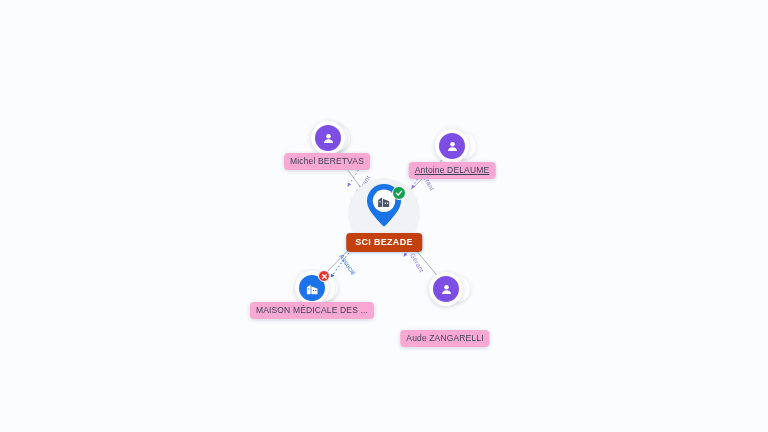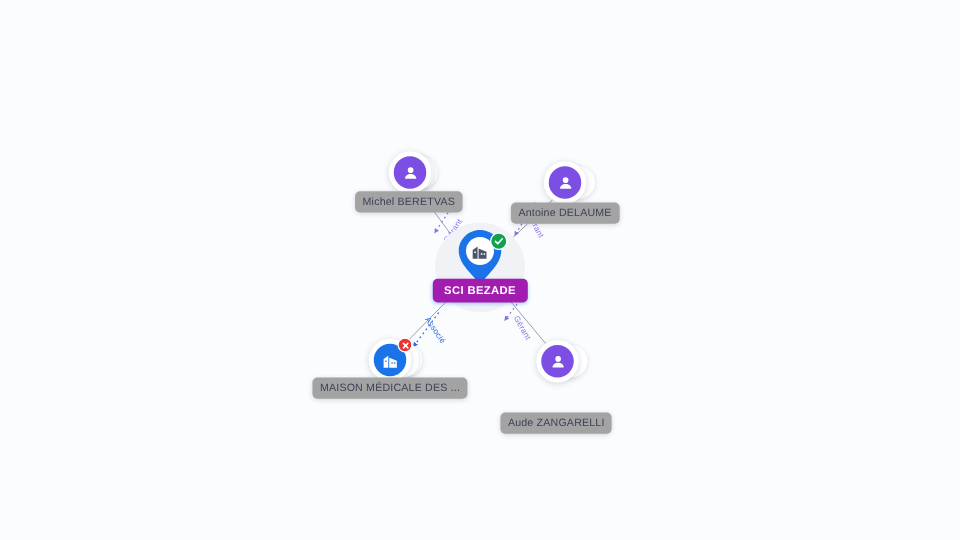--- a/index.html
+++ b/index.html
@@ -99,21 +99,21 @@
     align-items: center;
     justify-content: center;
     box-sizing: border-box;
   }
   .badge.ok     { background: #12a150; }
   .badge.closed { background: #e8352e; }
 
   
   .name-pill {
     position: absolute;
-    background: #a3a3a3;
+    background: #f9a8d4;
     color: #3c4257;
     font-size: 8.5px;
     letter-spacing: .15px;
     padding: 3px 6px 4px 6px;
     border-radius: 4px;
     box-shadow: 0 1px 4px rgba(50,60,90,0.20);
     white-space: nowrap;
     transform: translateX(-50%);
   }
 
@@ -137,23 +137,23 @@
   .pin {
     position: absolute;
     left: -24px;
     top: -31px;
     width: 48px;
     height: 48px;
   }
   .pin-label {
     position: absolute;
     left: 0;
-    top: 11px;
+    top: 21px;
     transform: translateX(-50%);
-    background: #a21caf;
+    background: #c2410c;
     color: #ffffff;
     font-size: 9px;
     font-weight: bold;
     letter-spacing: .3px;
     padding: 4px 9px 5px 9px;
     border-radius: 4px;
     white-space: nowrap;
     box-shadow: 0 1px 3px rgba(26,115,232,0.35);
   }
 </style>
@@ -209,21 +209,21 @@
     <div class="stack" style="left:-2px; top:-13px; width:26px; height:26px;"></div>
     <div class="chip" style="left:-17px; top:-17px; width:34px; height:34px;">
       <span class="avatar-person">
         <svg width="15" height="15" viewBox="0 0 24 24" fill="#ffffff">
           <circle cx="12" cy="8.2" r="3.6"></circle>
           <path d="M4.8 19.2c0-4 3.3-6.1 7.2-6.1s7.2 2.1 7.2 6.1z"></path>
         </svg>
       </span>
     </div>
   </div>
-  <div class="name-pill" style="left:452px; top:162px;">Antoine DELAUME</div>
+  <div class="name-pill" style="left:452px; top:162px;text-decoration:underline;">Antoine DELAUME</div>
 
   <div class="node" style="left:312px; top:288px;">
     <div class="stack" style="left:0px; top:-13px; width:26px; height:26px;"></div>
     <div class="stack" style="left:-5px; top:-14px; width:28px; height:28px;"></div>
     <div class="chip" style="left:-17px; top:-17px; width:34px; height:34px;">
       <span class="avatar-company">
         <svg width="15" height="15" viewBox="0 0 24 24" fill="#ffffff">
           <path d="M3 21V10l6-4.2V21z"></path>
           <path d="M10.2 21V8.4L20 12.2V21z"></path>
           <rect x="5" y="12" width="1.8" height="1.8" fill="#1a73e8"></rect>

